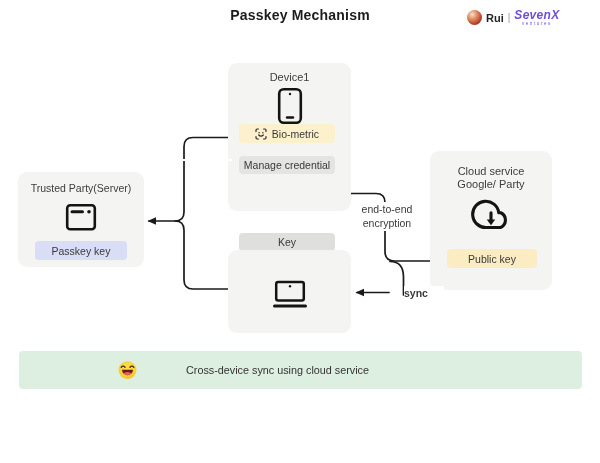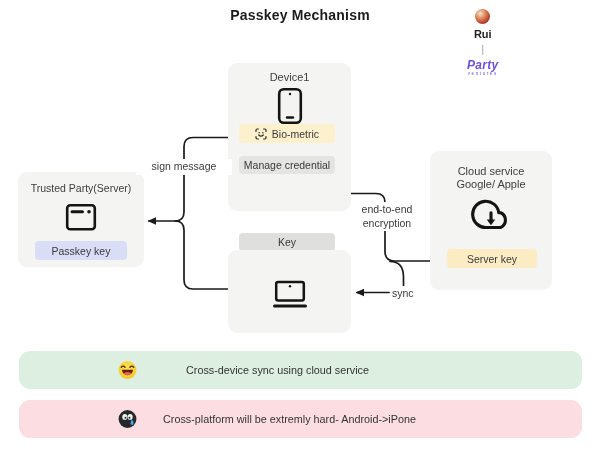--- a/index.html
+++ b/index.html
@@ -5,21 +5,21 @@
   html,body { margin:0; padding:0; background:#ffffff; }
   .page {
     position:relative; width:600px; height:463px; background:#ffffff;
     font-family:"Liberation Sans","DejaVu Sans",sans-serif; color:#3a3a3a;
     overflow:hidden;
   }
   .title {
     position:absolute; left:0; right:0; top:7px; text-align:center;
     font-size:14px; font-weight:700; color:#1c1c1c; letter-spacing:.2px;
   }
-  .byline { position:absolute; left:467px; top:9px; display:flex; align-items:center; gap:4px;flex-direction:column; }
+  .byline { position:absolute; left:467px; top:9px; display:flex; align-items:center; gap:4px; }
   .avatar {
     width:15px; height:15px; border-radius:50%;
     background:radial-gradient(circle at 35% 30%, #f3e2d3 0%, #e08a5a 35%, #b33a2e 70%, #5c2a22 100%);
     display:inline-block;
   }
   .author { font-size:11px; font-weight:700; color:#222; }
   .divider { font-size:10px; color:#9a9a9a; }
   .org { display:flex; flex-direction:column; align-items:center; line-height:1; }
   .org-name { font-size:12px; font-weight:700; font-style:italic; color:#6d4fd8; letter-spacing:.3px; }
   .org-sub { font-size:4.5px; letter-spacing:1.6px; color:#6d4fd8; text-transform:lowercase; margin-top:1px; }
@@ -51,23 +51,23 @@
   .pill-key    { left:11px; top:122px; width:96px; height:18px; background:#dfdfdd;margin-top:48px; }
   .pill-public { left:17px; top:69px;  width:92px; height:19px; background:#d9ddf6; }
   .pill-private{ left:17px; top:98px;  width:90px; height:19px; background:#fbecc4; }
 
   .edge-label {
     position:absolute; background:#ffffff; text-align:center;
     font-size:10.5px; color:#3a3a3a; line-height:1.3; padding:1px 0;
   }
   .lbl-sign { left:136px; top:159px; width:96px; }
   .lbl-e2e  { left:351px; top:202px; width:72px; }
-  .lbl-sync { left:392px; top:286px; width:40px; text-align:left; }
-
-  .note { position:absolute; left:19px; width:563px; height:38px; border-radius:11px; }
+  .lbl-sync { left:404px; top:286px; width:40px; text-align:left;font-weight:bold; }
+
+  .note { position:absolute; left:19px; width:563px; height:38px; border-radius:4px; }
   .note-green { top:351px; background:#ddefe1; }
   .note-pink  { top:400px; background:#fcdee2; }
   .note-emoji { position:absolute; left:99px; top:50%; transform:translateY(-50%); width:19px; height:19px; }
   .note-text  { position:absolute; top:50%; transform:translateY(-50%); font-size:10.8px; color:#333; }
   .note-green .note-text { left:167px; }
   .note-pink  .note-text { left:144px; }
 
   .watermark { position:absolute; left:484px; top:432px; display:flex; align-items:center; gap:18px;margin-top:45px; }
   .watermark-text {
     font-size:16.5px; font-weight:700; color:#f6a426; letter-spacing:1px;
@@ -79,21 +79,21 @@
 
 <div class="page">
 
   <div class="title">Passkey Mechanism</div>
 
   <div class="byline">
     <span class="avatar"></span>
     <span class="author">Rui</span>
     <span class="divider">|</span>
     <span class="org">
-      <span class="org-name">Party</span>
+      <span class="org-name">SevenX</span>
       <span class="org-sub">ventures</span>
     </span>
   </div>
 
   <svg class="connectors" width="600" height="463" viewBox="0 0 600 463">
     <defs>
       <marker id="ah" markerUnits="userSpaceOnUse" markerWidth="10" markerHeight="9" refX="7.5" refY="4.5" orient="auto">
         <path d="M0.5,0.8 L9,4.5 L0.5,8.2 Z" fill="#1a1a1a"></path>
       </marker>
     </defs>
@@ -147,35 +147,34 @@
       <rect x="2.2" y="2.2" width="27.6" height="24" rx="3" fill="none" stroke="#141414" stroke-width="2.6"></rect>
       <line x1="7" y1="8.7" x2="17.5" y2="8.7" stroke="#141414" stroke-width="3" stroke-linecap="round"></line>
       <circle cx="24" cy="8.7" r="1.8" fill="#141414"></circle>
     </svg>
     <div class="pill pill-public">Passkey key</div>
   </div>
 
   <div class="box box-cloud">
     <div class="cloud-title">
       <div>Cloud service</div>
-      <div>Google/ Apple</div>
+      <div>Google/ Party</div>
     </div>
     <svg class="icon-center cloud-icon" width="40" height="36" viewBox="0 0 24 22">
       <path d="M18,10 h-1.26 A8,8 0 1 0 9,19 h9 a5,5 0 0 0 0-9 z" transform="translate(0,-1)" fill="none" stroke="#141414" stroke-width="1.9" stroke-linejoin="round"></path>
       <g>
         <line x1="12" y1="9" x2="12" y2="16.5" stroke="#f4f4f2" stroke-width="5.5"></line>
         <line x1="12" y1="9" x2="12" y2="13.5" stroke="#141414" stroke-width="1.9" stroke-linecap="round"></line>
         <path d="M9.4,13.2 L12,16.6 L14.6,13.2 Z" fill="#141414"></path>
       </g>
     </svg>
-    <div class="pill pill-private">Server key</div>
+    <div class="pill pill-private">Public key</div>
   </div>
 
   <div class="edge-label lbl-sign">
-    <div>sign message</div>
   </div>
   <div class="edge-label lbl-e2e">
     <div>end-to-end</div>
     <div>encryption</div>
   </div>
   <div class="edge-label lbl-sync">sync</div>
 
   <div class="note note-green">
     <svg class="note-emoji" viewBox="0 0 20 20">
       <defs>
@@ -190,31 +189,20 @@
       </defs>
       <circle cx="10" cy="10" r="9.4" fill="url(#face)"></circle>
       <path d="M3.4,7.1 Q5.4,4.7 7.4,7.1" fill="none" stroke="#4a2f00" stroke-width="1.4" stroke-linecap="round"></path>
       <path d="M12.6,7.1 Q14.6,4.7 16.6,7.1" fill="none" stroke="#4a2f00" stroke-width="1.4" stroke-linecap="round"></path>
       <path d="M4.2,9.8 A5.8,5.6 0 0 0 15.8,9.8 Z" fill="#63201b"></path>
       <ellipse cx="10" cy="14.6" rx="3.8" ry="2.4" fill="#e8604e" clip-path="url(#mouthclip)"></ellipse>
     </svg>
     <span class="note-text">Cross-device sync using cloud service</span>
   </div>
 
-  <div class="note note-pink">
-    <svg class="note-emoji" viewBox="0 0 20 20">
-      <circle cx="10" cy="10" r="9.4" fill="#26282b"></circle>
-      <ellipse cx="7.2" cy="7.8" rx="2.7" ry="3.1" fill="#eef3ec"></ellipse>
-      <ellipse cx="12.8" cy="7.8" rx="2.7" ry="3.1" fill="#eef3ec"></ellipse>
-      <circle cx="7.9" cy="8.6" r="1.05" fill="#26282b"></circle>
-      <circle cx="12.1" cy="8.6" r="1.05" fill="#26282b"></circle>
-      <path d="M14.6,10.6 Q17.2,13.4 16.1,15.4 Q15.1,17 13.6,15.8 Q12.4,14.6 14.6,10.6 Z" fill="#4aa3e8"></path>
-    </svg>
-    <span class="note-text">Cross-platform will be extremly hard- Android-&gt;iPone</span>
-  </div>
 
   <div class="watermark">
     <svg width="17" height="17" viewBox="0 0 17 17">
       <path d="M7.5,1.5 H13 Q15.5,1.5 15.5,4 V12 Q15.5,15.5 12,15.5 H5 Q1.5,15.5 1.5,12 V9.5 H7.5 Z" fill="#f6a426"></path>
       <rect x="1.5" y="1.5" width="4.2" height="4.2" rx="1" fill="#f9bd55"></rect>
     </svg>
     <span class="watermark-text">金色财经</span>
   </div>
 
 </div>

